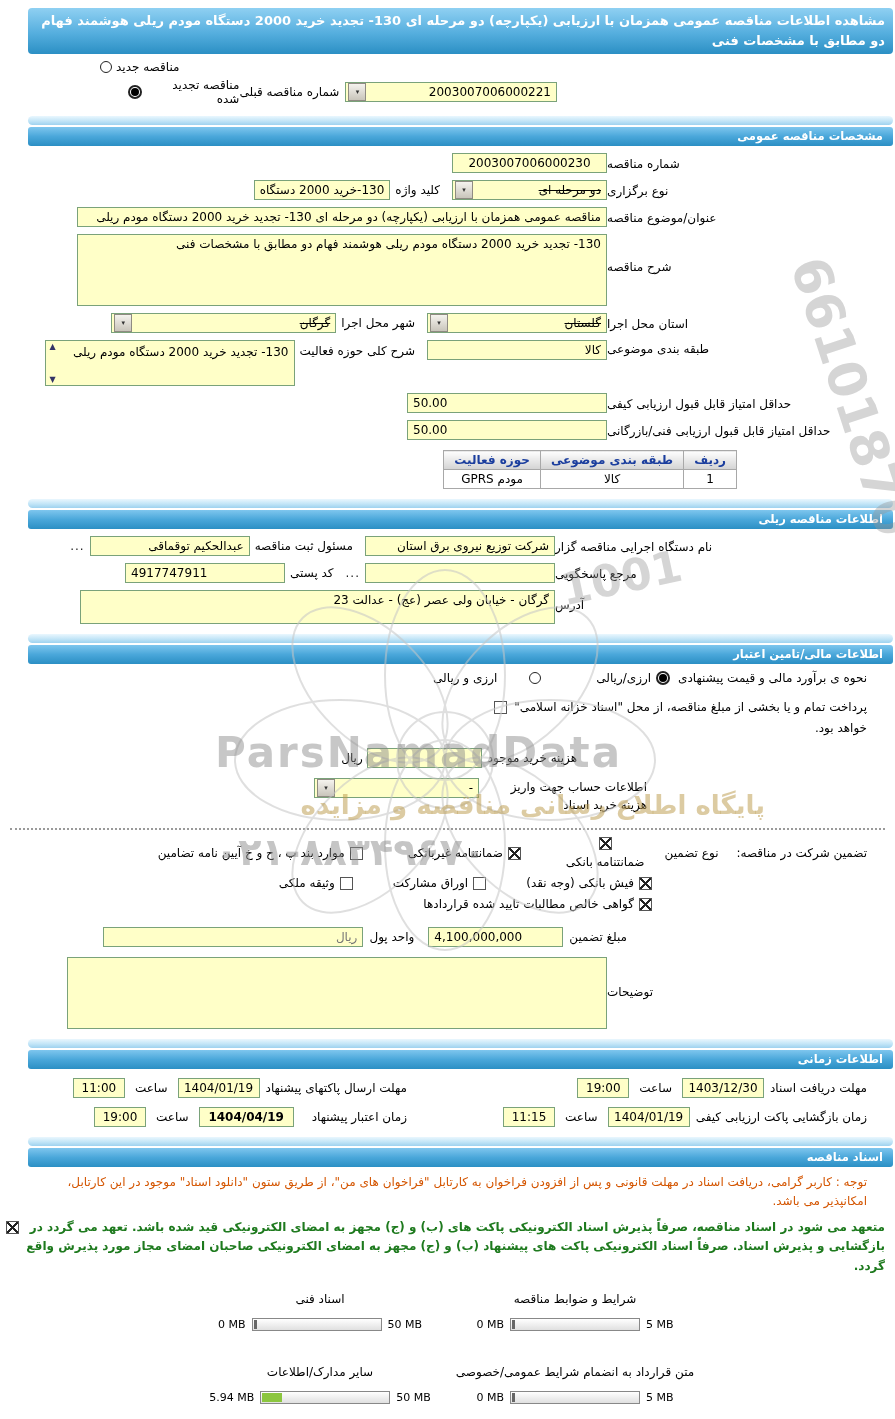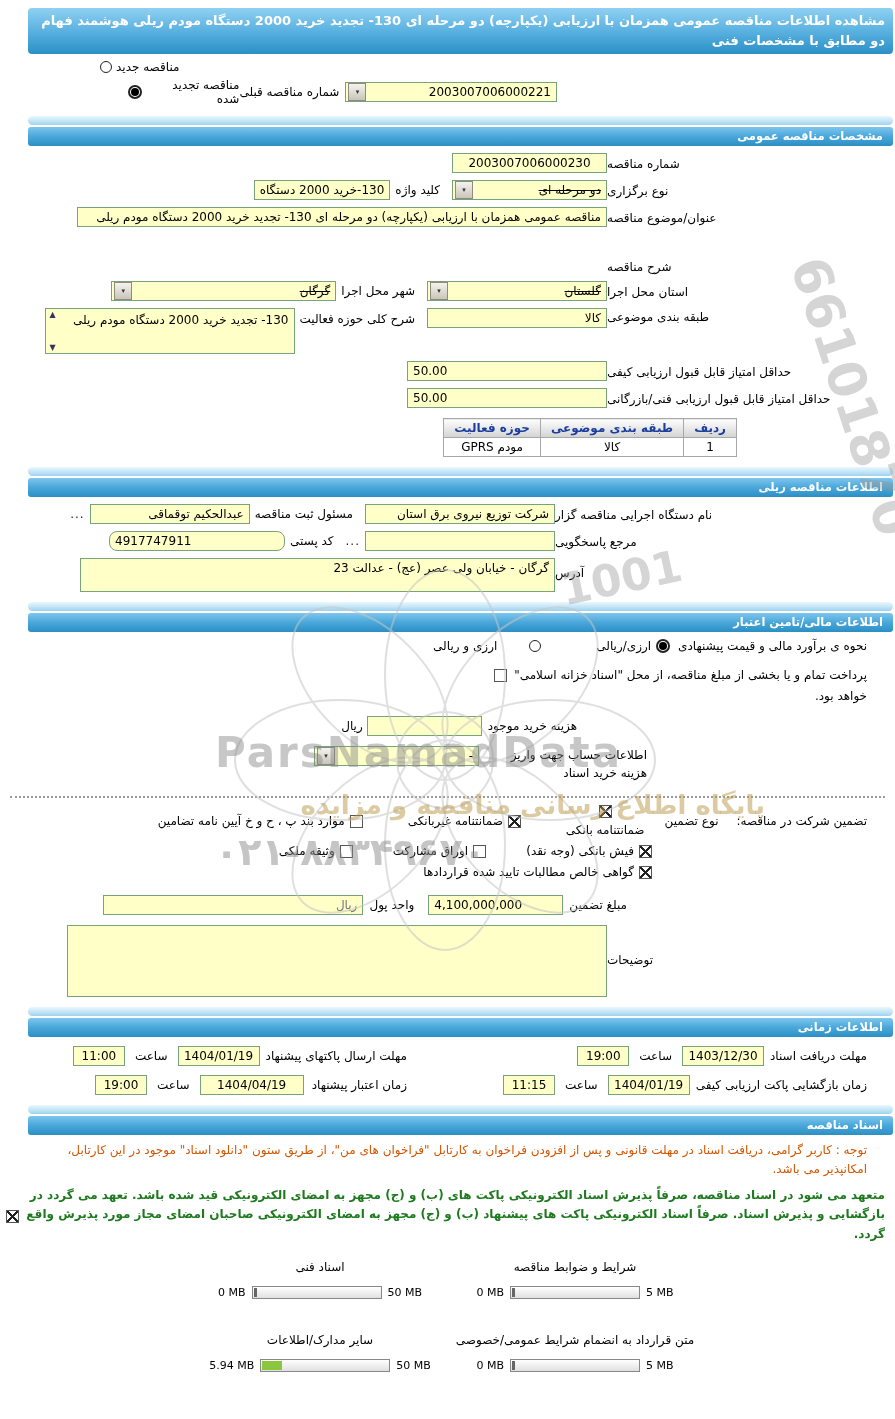--- a/index.html
+++ b/index.html
@@ -51,21 +51,21 @@
   .opt{display:flex;align-items:center;gap:5px;}
   .dots{color:#222;letter-spacing:1px;}
   
   table.fa{border-collapse:collapse;margin:10px 158px 0 0;font-size:12px;}
   table.fa th{background:linear-gradient(#fefefe,#d3d3d3);color:#1b3e9e;font-weight:bold;
     border:1px solid #a8a8a8;padding:2px 10px;white-space:nowrap;}
   table.fa td{border:1px solid #a8a8a8;background:#fff;padding:2px 10px;text-align:center;}
   
   .sep-dash{border-top:2px dotted #9a9a9a;margin:14px 10px 6px 10px;}
   .notice{color:#d45500;padding:6px 28px 0 28px;line-height:1.55;}
-  .green-block{display:flex;align-items:center;padding:8px 8px 0 6px;}
+  .green-block{display:flex;align-items:flex-start;padding:8px 8px 0 6px;}
   .green-block p{margin:0;flex:1;color:#1e7a1e;font-weight:bold;line-height:1.6;padding-right:2px;}
   .green-block .cb{margin-top:3px;margin-right:4px;}
   
   .up-grid{width:505px;margin:16px auto 0 auto;display:flex;justify-content:space-between;}
   .up-item{width:250px;text-align:center;}
   .up-item .up-lbl{margin-bottom:12px;}
   .pgwrap{display:flex;align-items:flex-start;justify-content:center;gap:6px;direction:ltr;}
   .pgval{font-size:11px;white-space:nowrap;}
   .pgbar{width:130px;height:13px;border:1px solid #888;box-sizing:border-box;
     background:linear-gradient(#ffffff,#e0e0e0);position:relative;}
@@ -164,20 +164,21 @@
 
   <div class="row">
     <span class="lbl">عنوان/موضوع مناقصه</span>
     <span class="inp" style="width:530px;">
         <span>مناقصه عمومی همزمان با ارزیابی (یکپارچه) دو مرحله ای 130-  تجدید خرید  2000 دستگاه مودم ریلی</span>
       </span>
   </div>
 
   <div class="row top">
     <span class="lbl" style="padding-top:26px;">شرح مناقصه</span>
+    <div class="ta" style="width:530px;height:72px;"><span>130- تجدید خرید  2000 دستگاه مودم ریلی هوشمند فهام دو مطابق با مشخصات فنی</span></div>
   </div>
 
   <div class="row">
     <span class="lbl">استان محل اجرا</span>
     <span class="combo inp" style="width:180px;">
       <span class="struck">گلستان</span>
       <span class="cbtn">▾</span>
     </span>
     <span class="small-lbl">شهر محل اجرا</span>
     <span class="combo inp" style="width:225px;">
@@ -246,21 +247,21 @@
     <span class="dots" style="margin-right:5px;">...</span>
   </div>
 
   <div class="row">
     <span class="lbl2">مرجع پاسخگویی</span>
     <span class="inp" style="width:190px;">
         <span></span>
       </span>
     <span class="dots" style="margin-right:5px;">...</span>
     <span class="small-lbl">کد پستی</span>
-    <span class="inp left" style="width:176px;border-radius:8px;">
+    <span class="inp left" style="width:160px;">
         <span>4917747911</span>
       </span>
   </div>
 
   <div class="row top">
     <span class="lbl2" style="padding-top:8px;">آدرس</span>
     <div class="ta" style="width:475px;height:34px;"><span>گرگان - خیابان ولی عصر (عج) - عدالت 23</span></div>
   </div>
 
   <div class="sec">
@@ -400,21 +401,21 @@
       <span class="inp center" style="width:82px;margin-right:6px;">
           <span>1404/01/19</span>
         </span>
       <span style="margin:0 10px;">ساعت</span>
       <span class="inp center" style="width:52px;">
           <span>11:15</span>
         </span>
     </div>
     <div class="sch-cell" style="margin-right:55px;">
       <span class="lblf">زمان اعتبار پیشنهاد</span>
-      <span class="inp center" style="width:104px;margin-right:8px;">
+      <span class="inp center" style="width:95px;margin-right:18px;font-weight:bold;">
           <span>1404/04/19</span>
         </span>
       <span style="margin:0 10px;">ساعت</span>
       <span class="inp center" style="width:52px;">
           <span>19:00</span>
         </span>
     </div>
   </div>
 
   <div class="sec">

